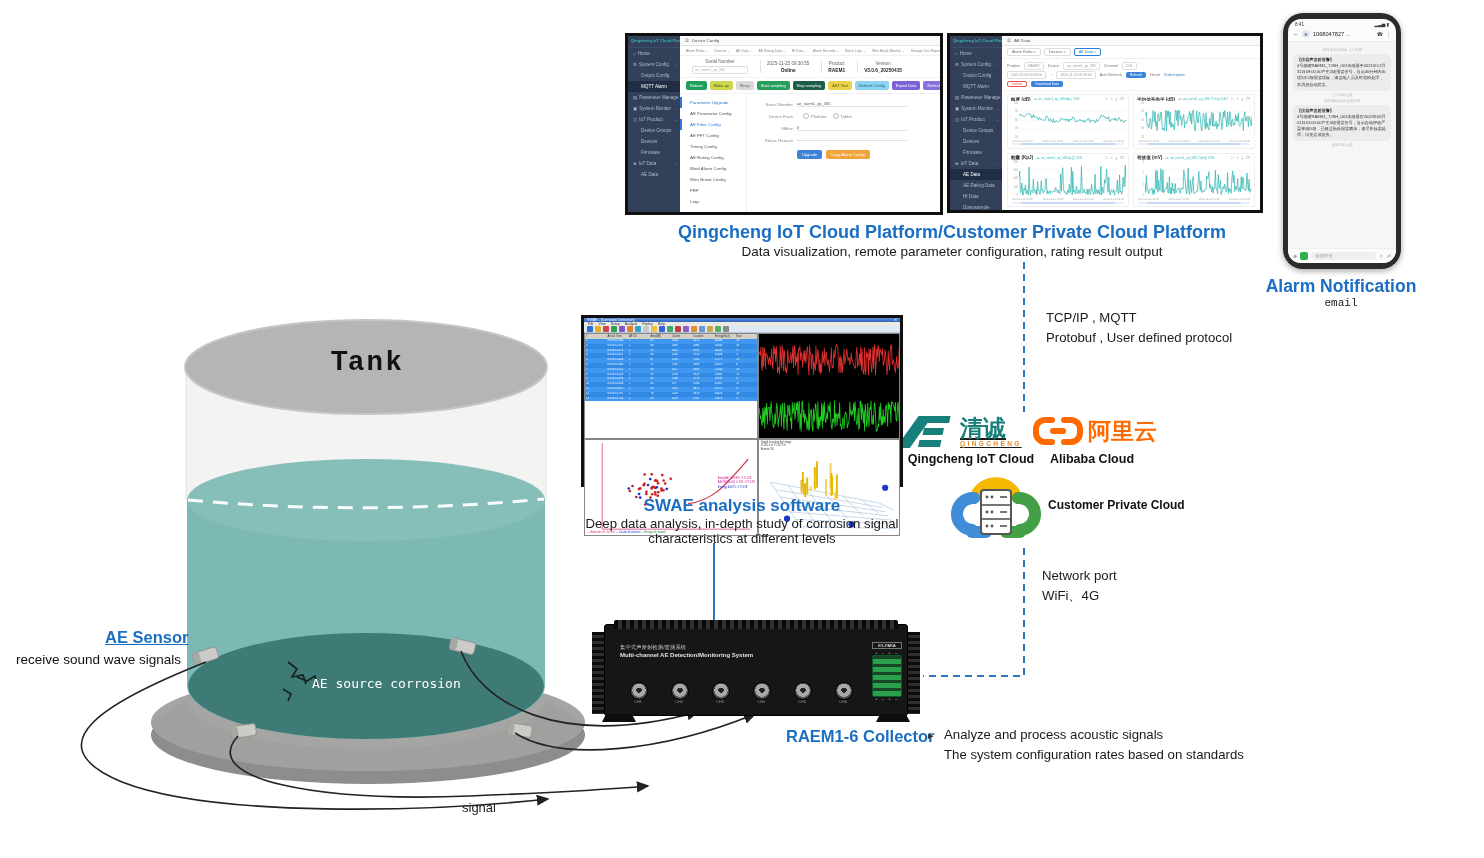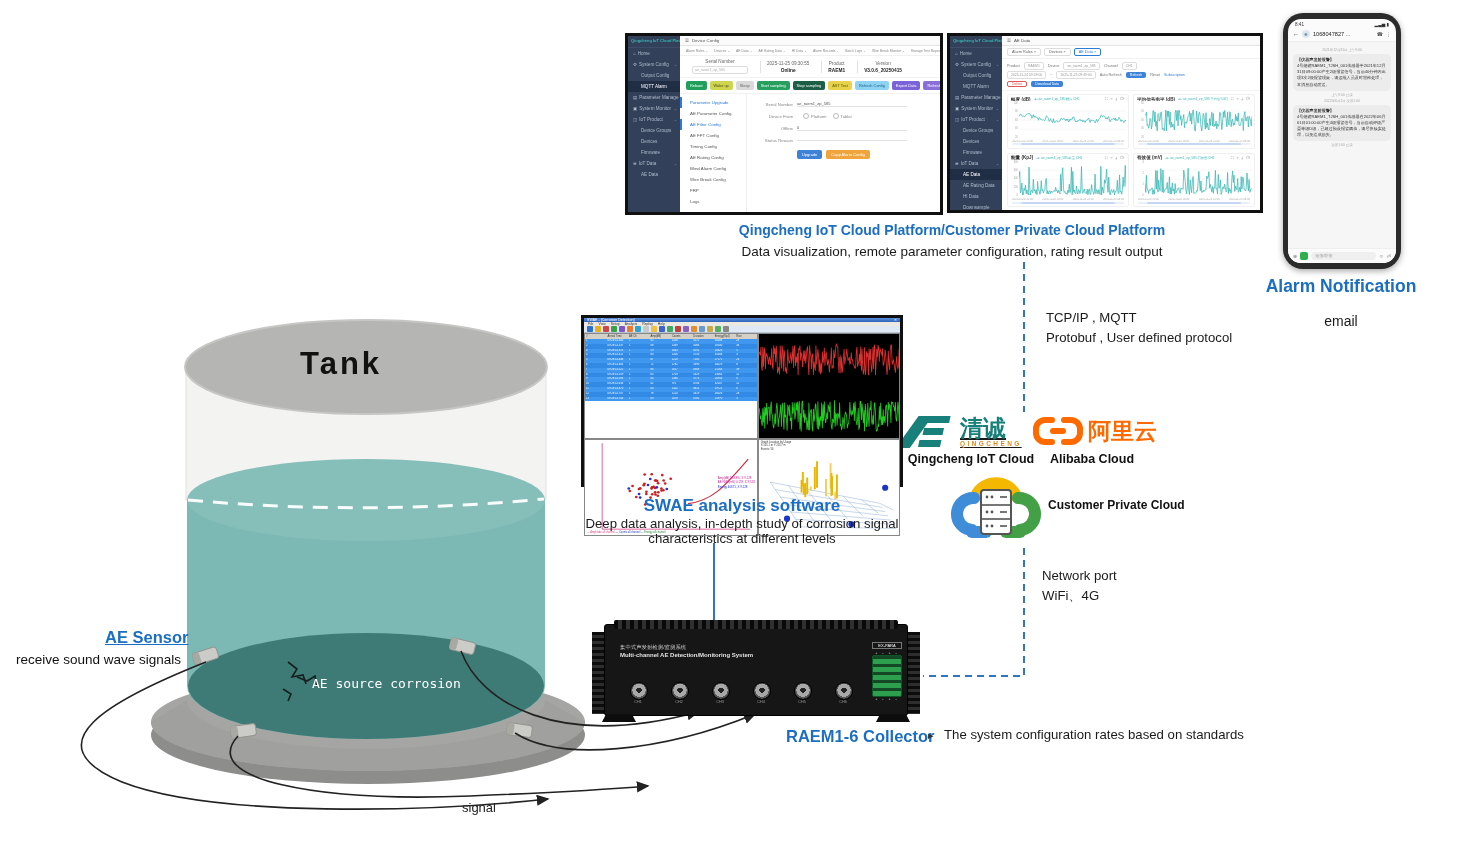--- a/index.html
+++ b/index.html
@@ -199,21 +199,21 @@
       <path d="M515,733 C560,762 662,752 755,714" marker-end="url(#arr)"></path>
     </g>
 
     <g>
       <line x1="714" y1="543" x2="714" y2="620" stroke="#2e77c0" stroke-width="2"></line>
       <line x1="1024" y1="262" x2="1024" y2="412" stroke="#2e77c0" stroke-width="2" stroke-dasharray="7 5"></line>
       <path d="M1024,548 V676 H923" fill="none" stroke="#2e77c0" stroke-width="2" stroke-dasharray="7 5"></path>
     </g>
   </svg>
 
-  <div class="abs" style="left:300px;top:346px;width:135px;font-size:31px;font-weight:bold;letter-spacing:3px;color:#111;">Tank</div>
+  <div class="abs" style="left:300px;top:346px;width:135px;font-size:27px;font-weight:bold;letter-spacing:3px;color:#111;text-align:center;">Tank</div>
   <div class="abs" style="left:312px;top:676px;font-family:'DejaVu Sans Mono',monospace;font-size:13px;color:#fff;">AE source corrosion</div>
   <div class="abs blue-title" style="left:105px;top:628px;font-size:16.5px;text-decoration:underline;">AE Sensor</div>
   <div class="abs" style="left:16px;top:652px;font-size:13.5px;color:#111;">receive sound wave signals</div>
   <div class="abs" style="left:462px;top:800px;font-size:13px;color:#222;">signal</div>
 
   <div class="shot" id="shot1" style="left:625px;top:33px;width:318px;height:182px">
     <div class="side">
       <div class="logo">Qingcheng IoT Cloud Platform</div>
       <div id="s1-side">
           <div class="side-item">
@@ -564,21 +564,21 @@
               <span>2025-11-25 04:00</span>
             </div>
             <div class="scroll">
               <i></i>
             </div>
           </div>
         </div>
     </div>
   </div>
 
-  <div class="abs center blue-title" style="left:602px;top:222px;width:700px;font-size:14px;">Qingcheng IoT Cloud Platform/Customer Private Cloud Platform</div>
+  <div class="abs center blue-title" style="left:602px;top:222px;width:700px;font-size:18px;">Qingcheng IoT Cloud Platform/Customer Private Cloud Platform</div>
   <div class="abs center" style="left:602px;top:244px;width:700px;font-size:13.5px;">Data visualization, remote parameter configuration, rating result output</div>
 
   <div class="abs smalltext" style="left:1046px;top:308px;">
     <div>TCP/IP , MQTT</div>
       <div>Protobuf , User defined protocol</div>
   </div>
   <div class="abs smalltext" style="left:1042px;top:566px;">
     <div>Network port</div>
       <div>WiFi、4G</div>
   </div>
@@ -955,20 +955,21 @@
       <div class="pm">+ - + -</div>
       <div class="grn"></div>
       <div class="pm">+ - + -</div>
     </div>
     <div class="foot" style="left:10px;"></div>
     <div class="foot" style="right:10px;"></div>
   </div>
   <div class="abs blue-title" style="left:786px;top:727px;font-size:16.5px;">RAEM1-6 Collector</div>
   <div class="abs" style="left:928px;top:729px;font-size:11px;color:#333;">▸</div>
   <div class="abs smalltext" style="left:944px;top:725px;">
+    <div>Analyze and process acoustic signals</div>
       <div>The system configuration rates based on standards</div>
   </div>
 
   <div class="abs" id="phone" style="left:1283px;top:13px;width:118px;height:256px;">
     <div class="pscreen">
       <div class="pstatus">
         <span>8:41</span>
           <span>▂▃▅ ▮</span>
       </div>
       <div class="phead">
@@ -993,15 +994,15 @@
       <div class="pinput">
         <span>⊕</span>
         <span style="width:8px;height:8px;background:#2fae4c;border-radius:2px;display:inline-block"></span>
         <span class="ppill">短信/彩信</span>
         <span>☺</span>
         <span>⏎</span>
       </div>
     </div>
   </div>
   <div class="abs center blue-title" style="left:1241px;top:276px;width:200px;font-size:17.5px;">Alarm Notification</div>
-  <div class="abs center" style="left:1241px;top:313px;width:200px;font-size:14px;">email</div>
+  <div class="abs center" style="left:1241px;top:297px;width:200px;font-size:11px;font-family:Liberation Mono, monospace;">email</div>
 
 </div>
 
 </body></html>

